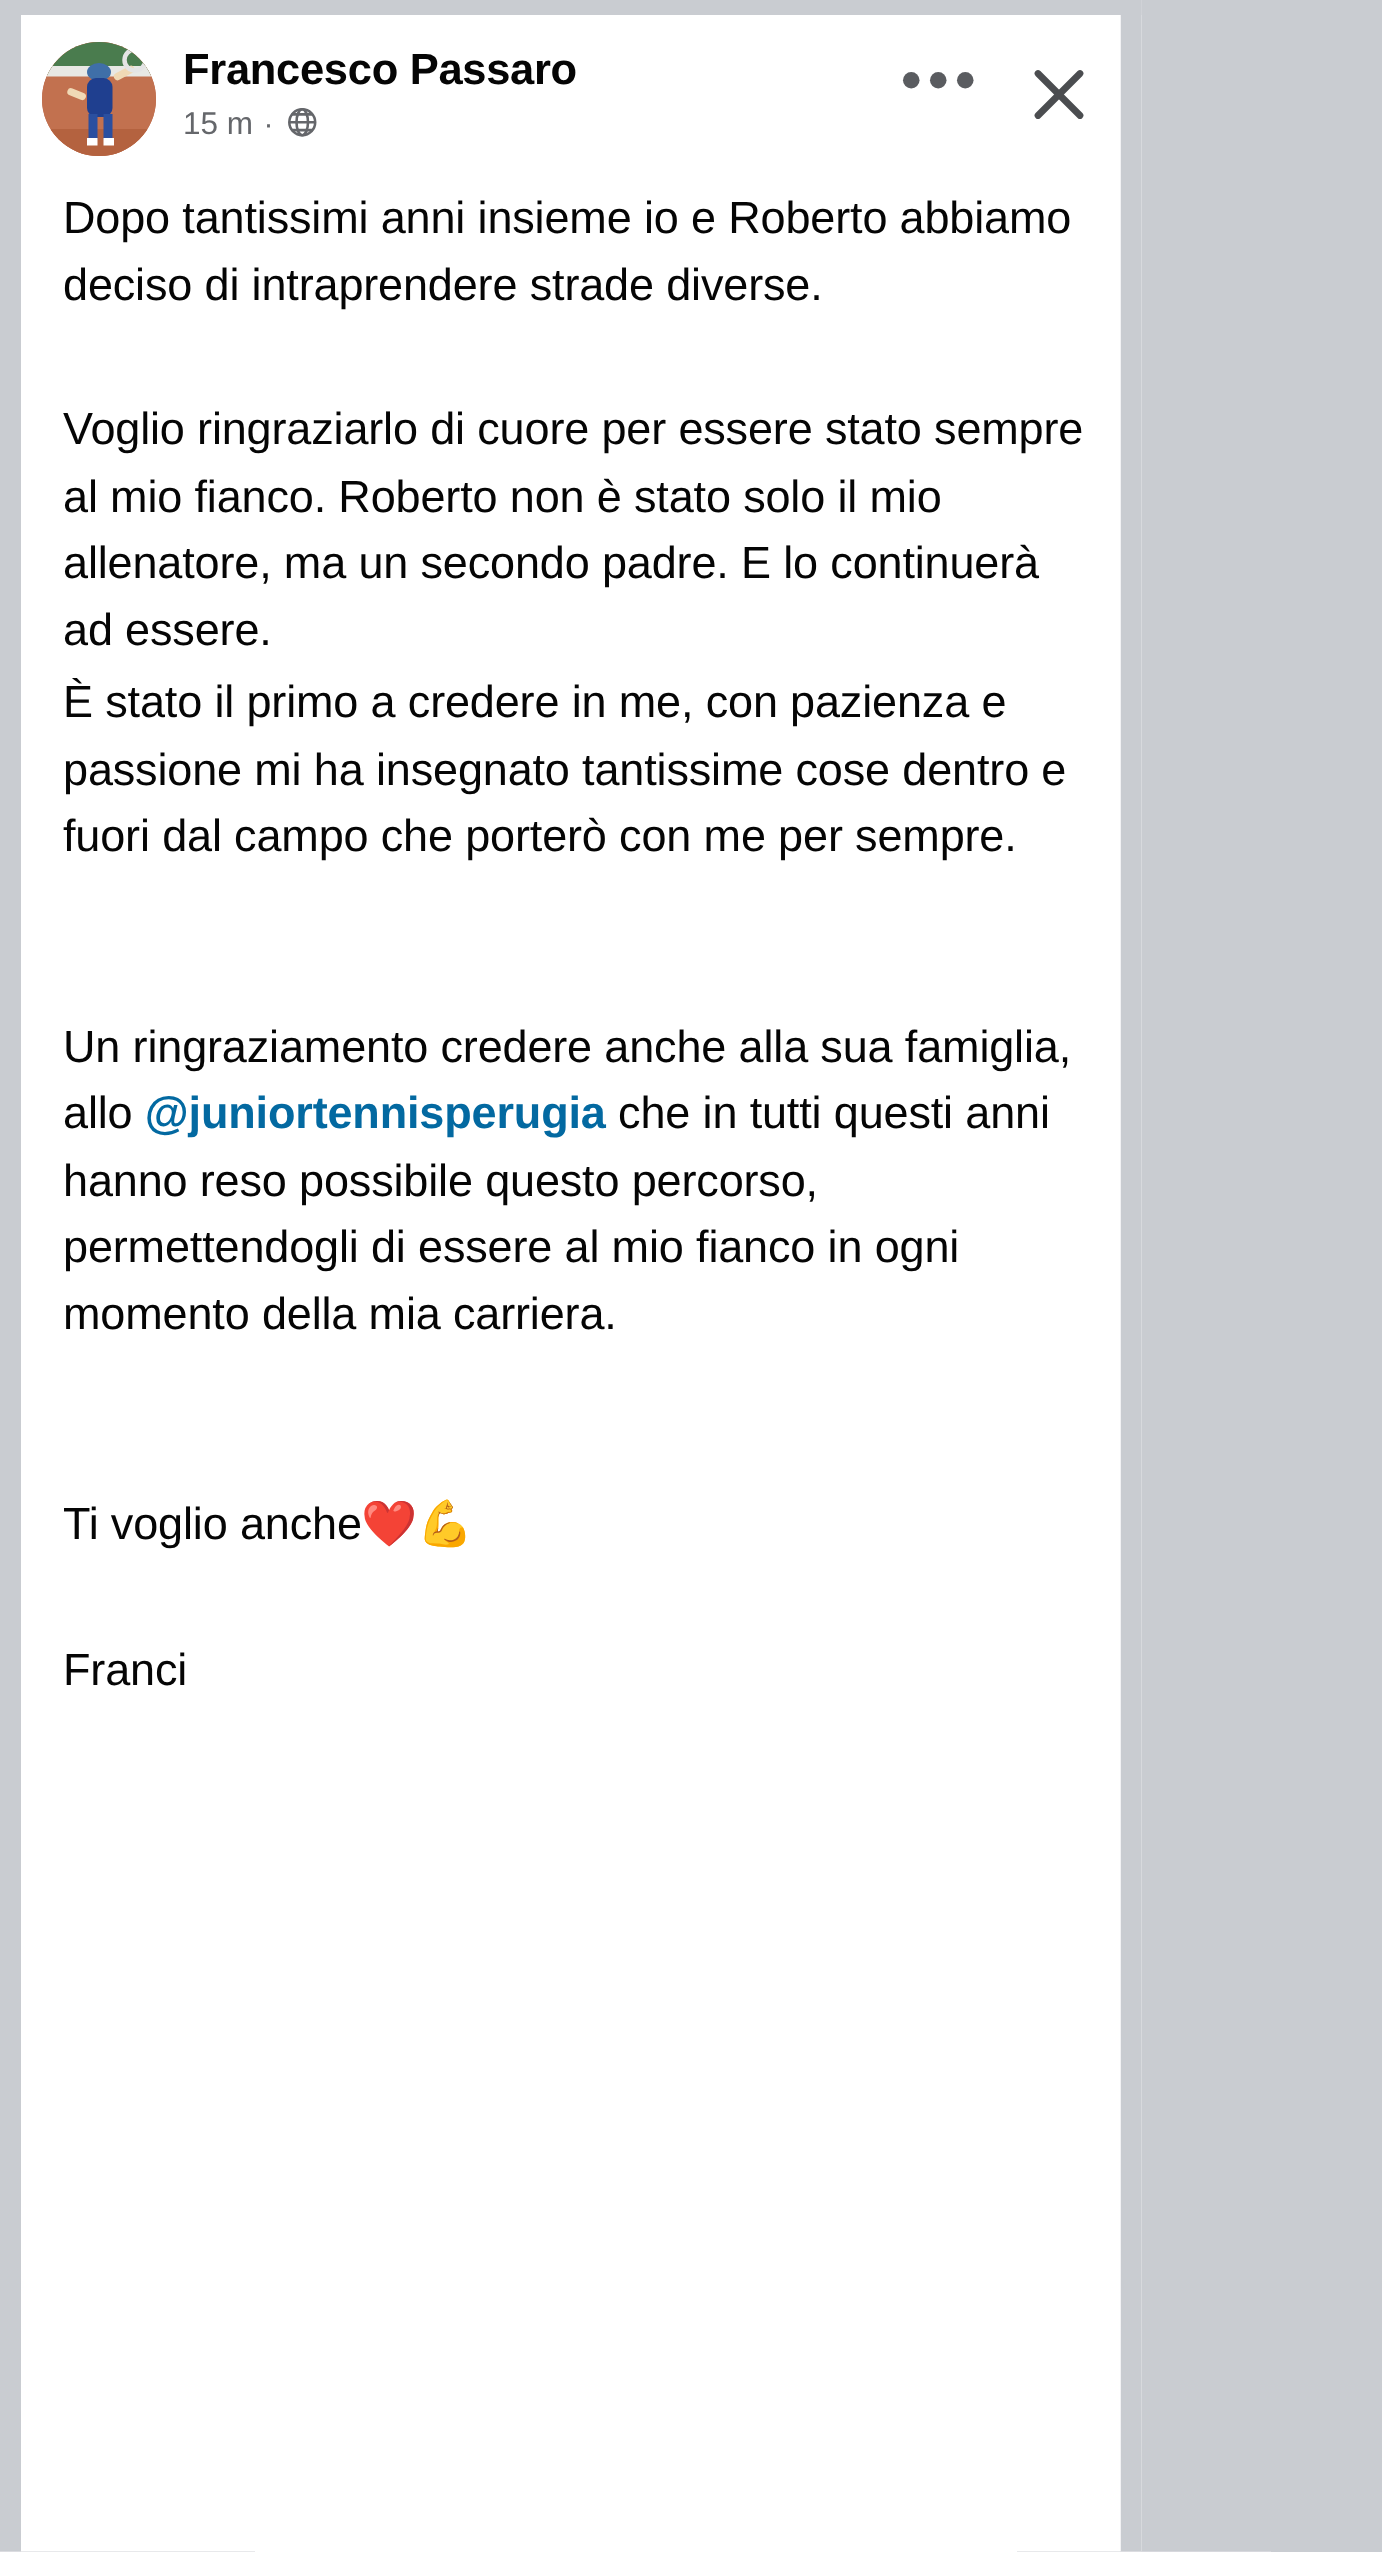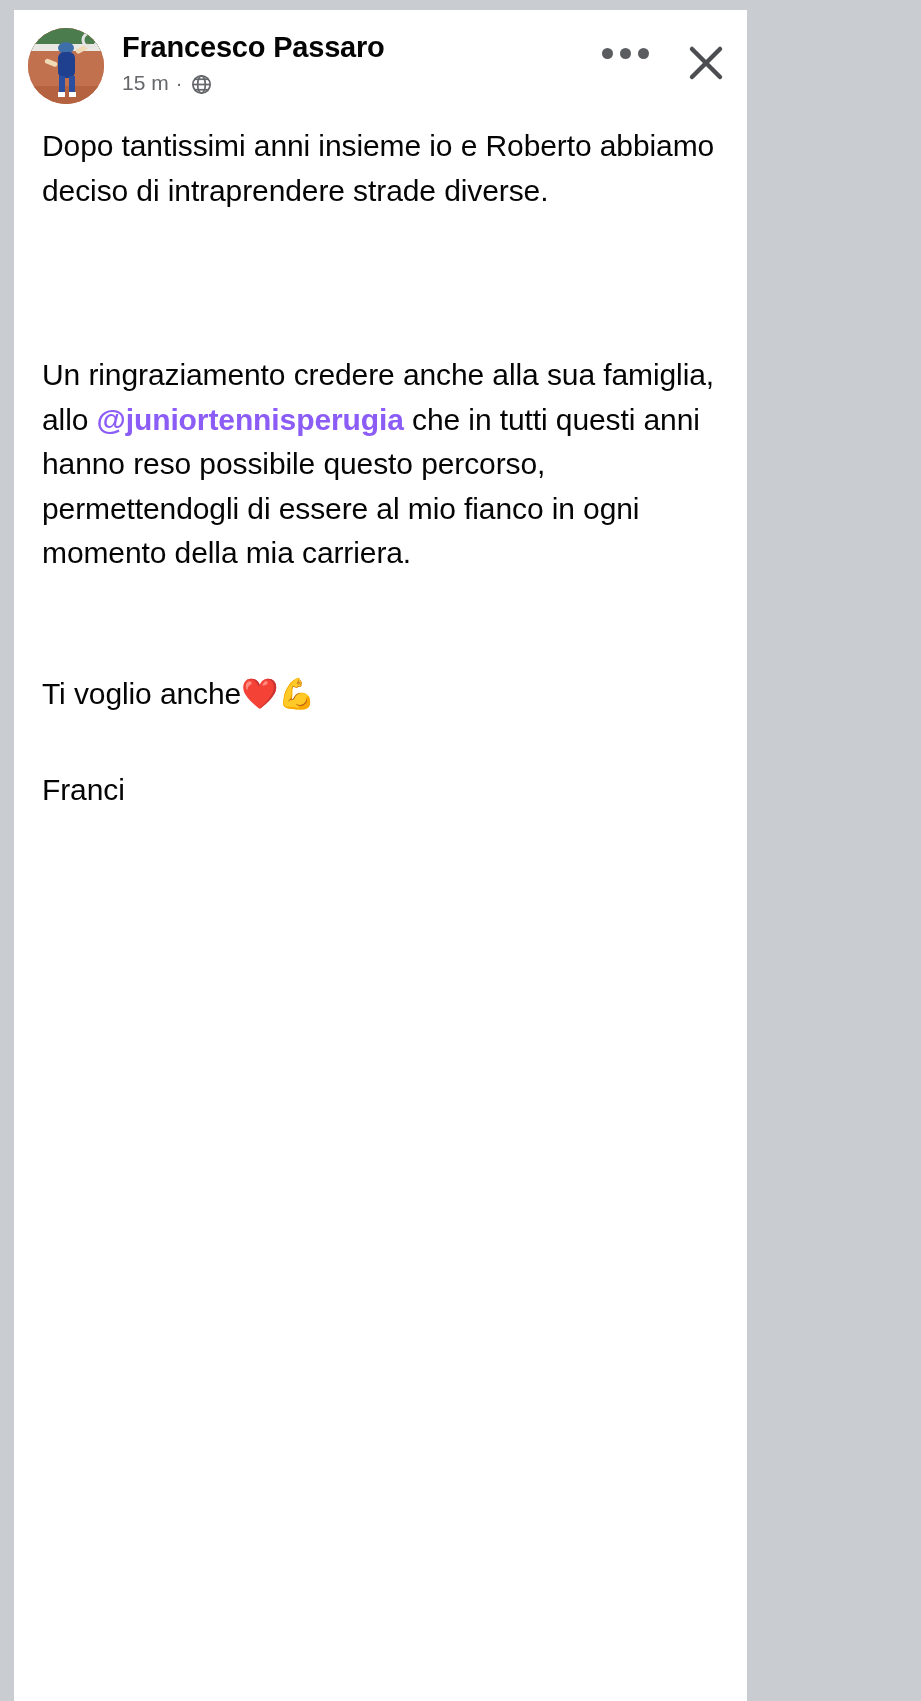--- a/index.html
+++ b/index.html
@@ -75,21 +75,21 @@
     font-size: 29px;
     font-weight: bold;
     color: #050505;
     line-height: 34px;
     letter-spacing: -0.2px;
     margin-top: 6px;
     white-space: nowrap;
   }
   .meta-row {
     display: flex;
-    align-items: flex-end;
+    align-items: flex-start;
     margin-top: 6px;
     color: #65676b;
     font-size: 21px;
     line-height: 26px;
   }
   .meta-dot {
     margin: 0 7px;
     font-size: 20px;
     color: #65676b;
   }
@@ -131,21 +131,21 @@
     padding: 6px 18px 0 24px;
     color: #050505;
     font-size: 30px;
     line-height: 44.5px;
     letter-spacing: -0.1px;
     word-break: normal;
   }
   .para { margin: 4px; }
   .spacer { height: 44px; }
   .mention {
-    color: #8b5cf6;
+    color: #0369a1;
     font-weight: bold;
   }
   .emoji {
     font-size: 30px;
   }
 </style>
 </head>
 <body>
 
 <div class="screen">
@@ -204,20 +204,22 @@
             <line x1="36" y1="8" x2="8" y2="36"></line>
           </svg>
         </div>
       </div>
     </div>
 
     <div class="post-body">
       <p class="para">Dopo tantissimi anni insieme io e Roberto abbiamo deciso di intraprendere strade diverse.</p>
       <div class="spacer"></div>
 
+      <p class="para">Voglio ringraziarlo di cuore per essere stato sempre al mio fianco. Roberto non è stato solo il mio allenatore, ma un secondo padre. E lo continuerà ad essere.</p>
+      <p class="para">È stato il primo a credere in me, con pazienza e passione mi ha insegnato tantissime cose dentro e fuori dal campo che porterò con me per sempre.</p>
       <div class="spacer"></div>
 
       <div class="spacer"></div>
 
       <p class="para"><span>Un ringraziamento credere anche alla sua famiglia, allo </span><span class="mention">@juniortennisperugia</span><span> che in tutti questi anni hanno reso possibile questo percorso, permettendogli di essere al mio fianco in ogni momento della mia carriera.</span></p>
       <div class="spacer"></div>
 
       <div class="spacer"></div>
 
       <p class="para"><span>Ti voglio anche</span><span class="emoji">❤️💪</span></p>

